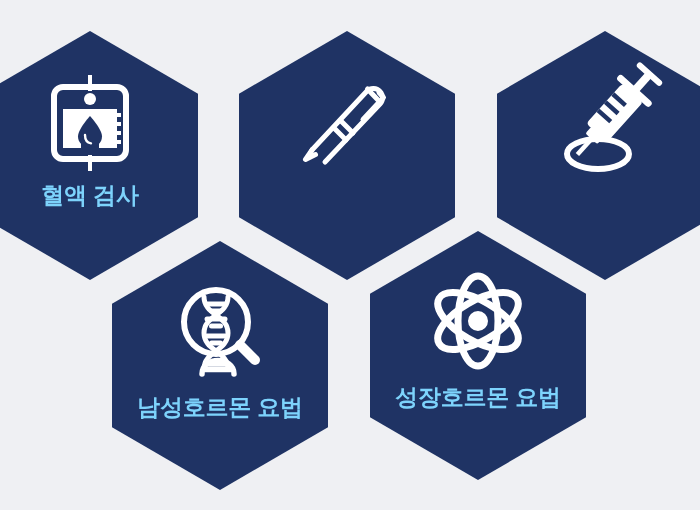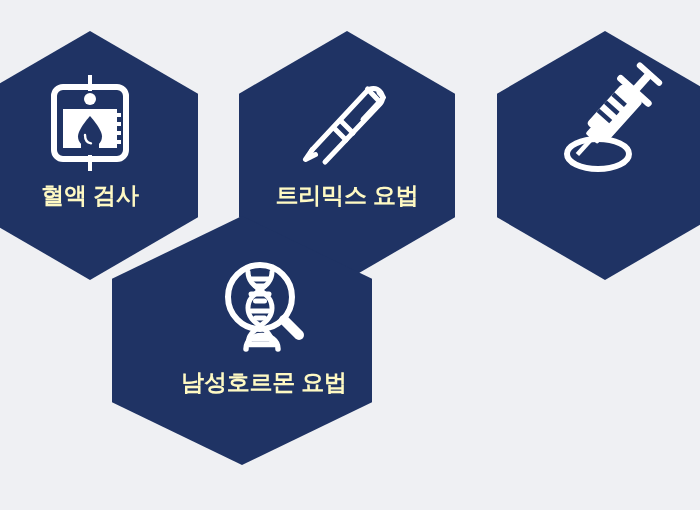--- a/index.html
+++ b/index.html
@@ -39,37 +39,37 @@
     display: flex;
     align-items: center;
     justify-content: center;
   }
   .hex-icon svg {
     display: block;
     overflow: visible;
   }
   .hex-label {
     margin-top: 10px;
-    color: #fef9c3;
+    color: #7dd3fc;
     font-size: 23px;
     font-weight: bold;
     letter-spacing: -0.2px;
     line-height: 1.1;
     white-space: nowrap;
     text-align: center;
   }
   
   .row-bottom .hex-icon { margin-top: 40px; }
   .row-bottom .hex-label { margin-top: 14px; }
 
   
   #hex-blood-test   { left: -18px; top: 31px; }
   #hex-trimix       { left: 239px; top: 31px; }
   #hex-placenta     { left: 497px; top: 31px; }
-  #hex-testosterone { left: 112px; top: 216px; padding-left: 44px; }
+  #hex-testosterone { left: 112px; top: 241px; }
   #hex-growth       { left: 370px; top: 231px; }
 </style>
 </head>
 <body>
 
 <div id="board">
 
   <div class="hex row-top" id="hex-blood-test">
     <div class="hex-icon">
       <svg width="86" height="96" viewBox="0 0 86 96" aria-hidden="true">
@@ -108,21 +108,20 @@
           <path d="M82 25.5 L86.5 30.5 L66 52.5" transform="translate(-2,-8)"></path>
 
           <path d="M15 83 L8.5 92.5 L18.5 87.5" transform="translate(-2,-8)"></path>
 
           <path d="M44.5 54.5 L56 66" transform="translate(-2,-8)"></path>
 
           <path d="M37.5 61.5 L49 73" transform="translate(-2,-8)"></path>
         </g>
       </svg>
     </div>
-    <div class="hex-label">트리믹스 요법</div>
   </div>
 
   <div class="hex row-top" id="hex-placenta">
     <div class="hex-icon">
       <svg width="94" height="98" viewBox="0 0 94 98" aria-hidden="true">
 
         <ellipse cx="40" cy="80" rx="31" ry="15" fill="none" stroke="#ffffff" stroke-width="6"></ellipse>
         <g transform="rotate(42 52 44)">
 
           <rect x="38" y="10" width="28" height="54" rx="4" ry="4" fill="#ffffff"></rect>
@@ -169,14 +168,27 @@
           <path d="M36 37 H54"></path>
           <path d="M36 54 H54"></path>
           <path d="M40.5 61 H49.5"></path>
         </g>
 
       </svg>
     </div>
     <div class="hex-label">남성호르몬 요법</div>
   </div>
 
+  <div class="hex row-bottom" id="hex-growth">
+    <div class="hex-icon">
+      <svg width="96" height="96" viewBox="0 0 96 96" aria-hidden="true">
+        <g fill="none" stroke="#ffffff" stroke-width="7">
+          <ellipse cx="48" cy="48" rx="20" ry="45"></ellipse>
+          <ellipse cx="48" cy="48" rx="20" ry="45" transform="rotate(60 48 48)"></ellipse>
+          <ellipse cx="48" cy="48" rx="20" ry="45" transform="rotate(120 48 48)"></ellipse>
+        </g>
+        <circle cx="48" cy="48" r="12" fill="#ffffff" stroke="#1f3364" stroke-width="4"></circle>
+      </svg>
+    </div>
+    <div class="hex-label">성장호르몬 요법</div>
+  </div>
 
 </div>
 
 </body></html>

